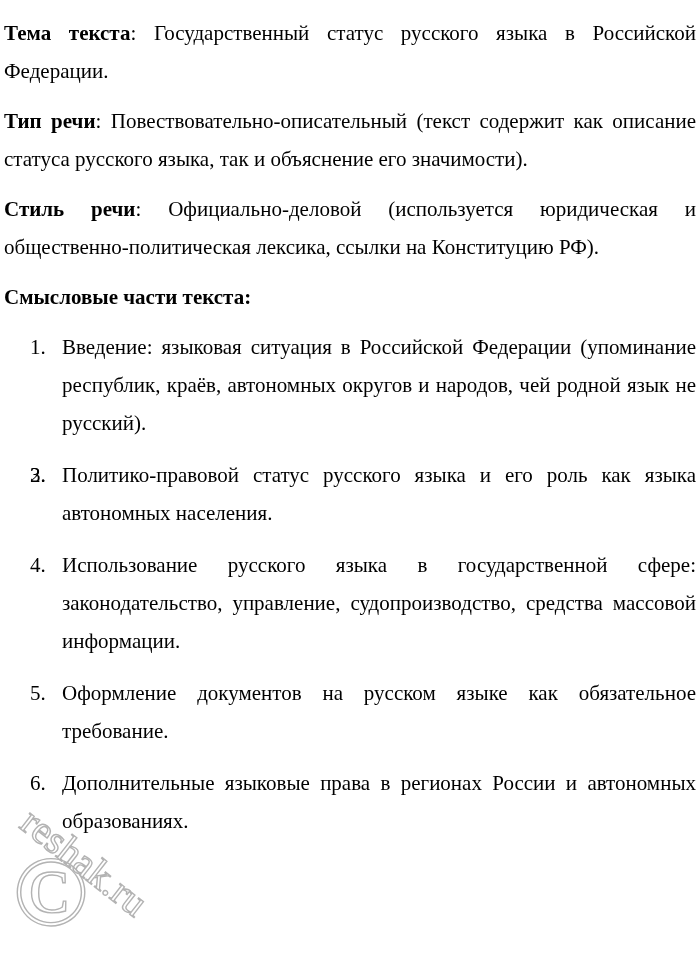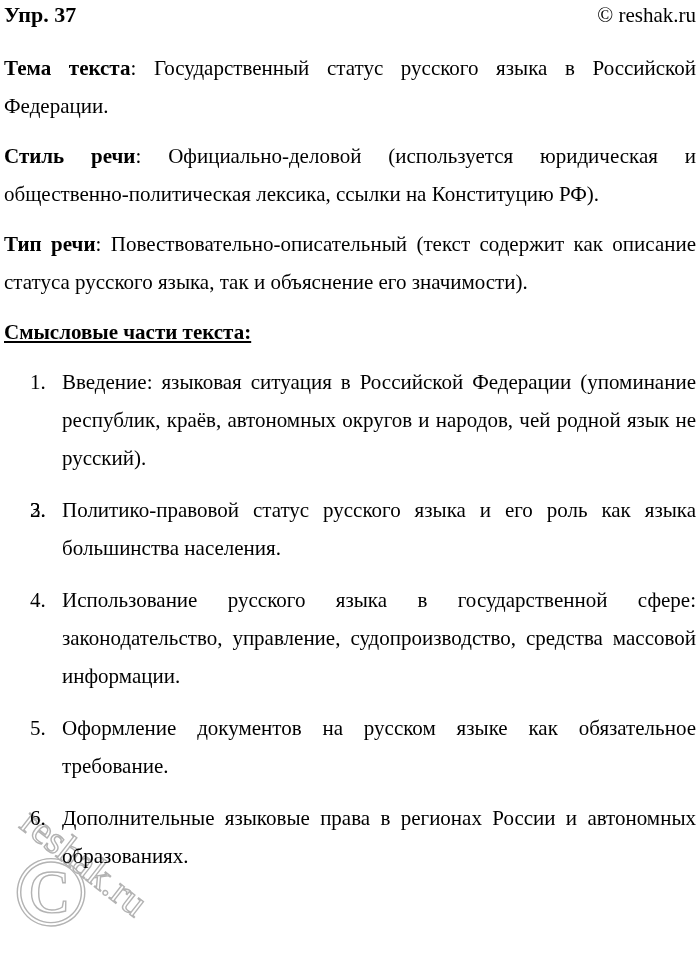--- a/index.html
+++ b/index.html
@@ -28,21 +28,20 @@
   .copyright { font-size: 21px; }
   .para {
     margin: 12px 0 12px 0;
     text-align: justify;
   }
   .para b { font-weight: bold; }
   .list-heading {
     font-weight: bold;
     margin: 5px 0 12px 0;
     line-height: 38px;
-    text-decoration: underline;
   }
   .list { margin: 0; padding: 0; }
   .list-item {
     position: relative;
     padding-left: 58px;
     margin: 0 0 14px 0;
     text-align: justify;
   }
   .list-item .num {
     position: absolute;
@@ -63,47 +62,43 @@
 
 <div class="page">
 
   <svg class="watermark" width="175" height="169" viewBox="0 0 175 169" aria-hidden="true">
     <text x="18" y="42" transform="rotate(38 18 42)" font-family="Liberation Serif, DejaVu Serif, serif" font-size="40" fill="#ffffff" stroke="#b3b3b3" stroke-width="1.4">reshak.ru</text>
     <text x="13" y="140" font-family="Liberation Serif, DejaVu Serif, serif" font-size="100" fill="none" stroke="#b3b3b3" stroke-width="1.4">©</text>
   </svg>
 
   <div class="content">
 
-    <div class="doc-header">
-      <span class="exercise">Упр. 37</span>
-      <span class="copyright">© reshak.ru</span>
-    </div>
 
     <p class="para"><b>Тема текста</b><span>: Государственный статус русского языка в Российской Федерации.</span></p>
 
+    <p class="para"><b>Тип речи</b><span>: Повествовательно-описательный (текст содержит как описание статуса русского языка, так и объяснение его значимости).</span></p>
+
     <p class="para"><b>Стиль речи</b><span>: Официально-деловой (используется юридическая и общественно-политическая лексика, ссылки на Конституцию РФ).</span></p>
-
-    <p class="para"><b>Тип речи</b><span>: Повествовательно-описательный (текст содержит как описание статуса русского языка, так и объяснение его значимости).</span></p>
 
     <div class="list-heading">Смысловые части текста:</div>
 
     <div class="list">
 
       <div class="list-item">
         <span class="num">1.</span>
         <span class="li-text">Введение: языковая ситуация в Российской Федерации (упоминание республик, краёв, автономных округов и народов, чей родной язык не русский).</span>
       </div>
 
       <div class="list-item">
         <span class="num">2.</span>
       </div>
 
       <div class="list-item">
         <span class="num">3.</span>
-        <span class="li-text">Политико-правовой статус русского языка и его роль как языка большинства населения.</span>
+        <span class="li-text">Политико-правовой статус русского языка и его роль как языка автономных населения.</span>
       </div>
 
       <div class="list-item">
         <span class="num">4.</span>
         <span class="li-text">Использование русского языка в государственной сфере: законодательство, управление, судопроизводство, средства массовой информации.</span>
       </div>
 
       <div class="list-item">
         <span class="num">5.</span>
         <span class="li-text">Оформление документов на русском языке как обязательное требование.</span>

